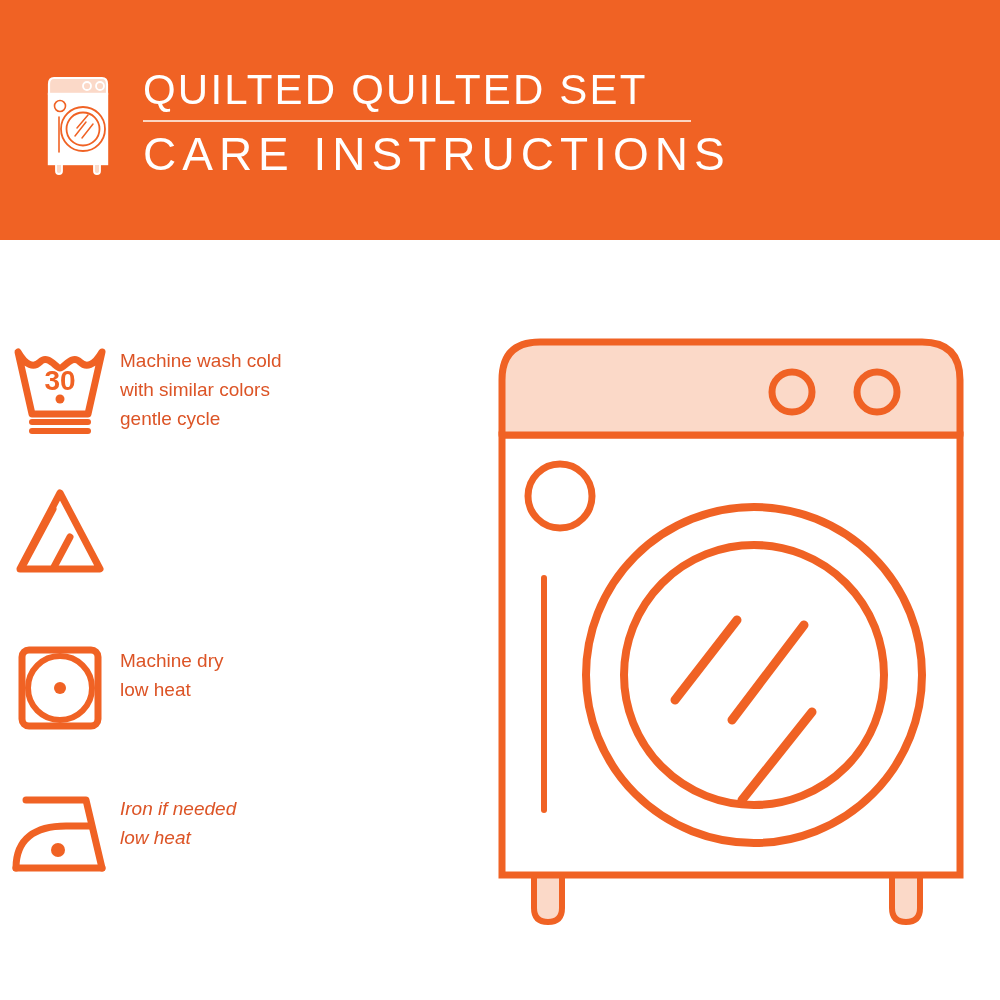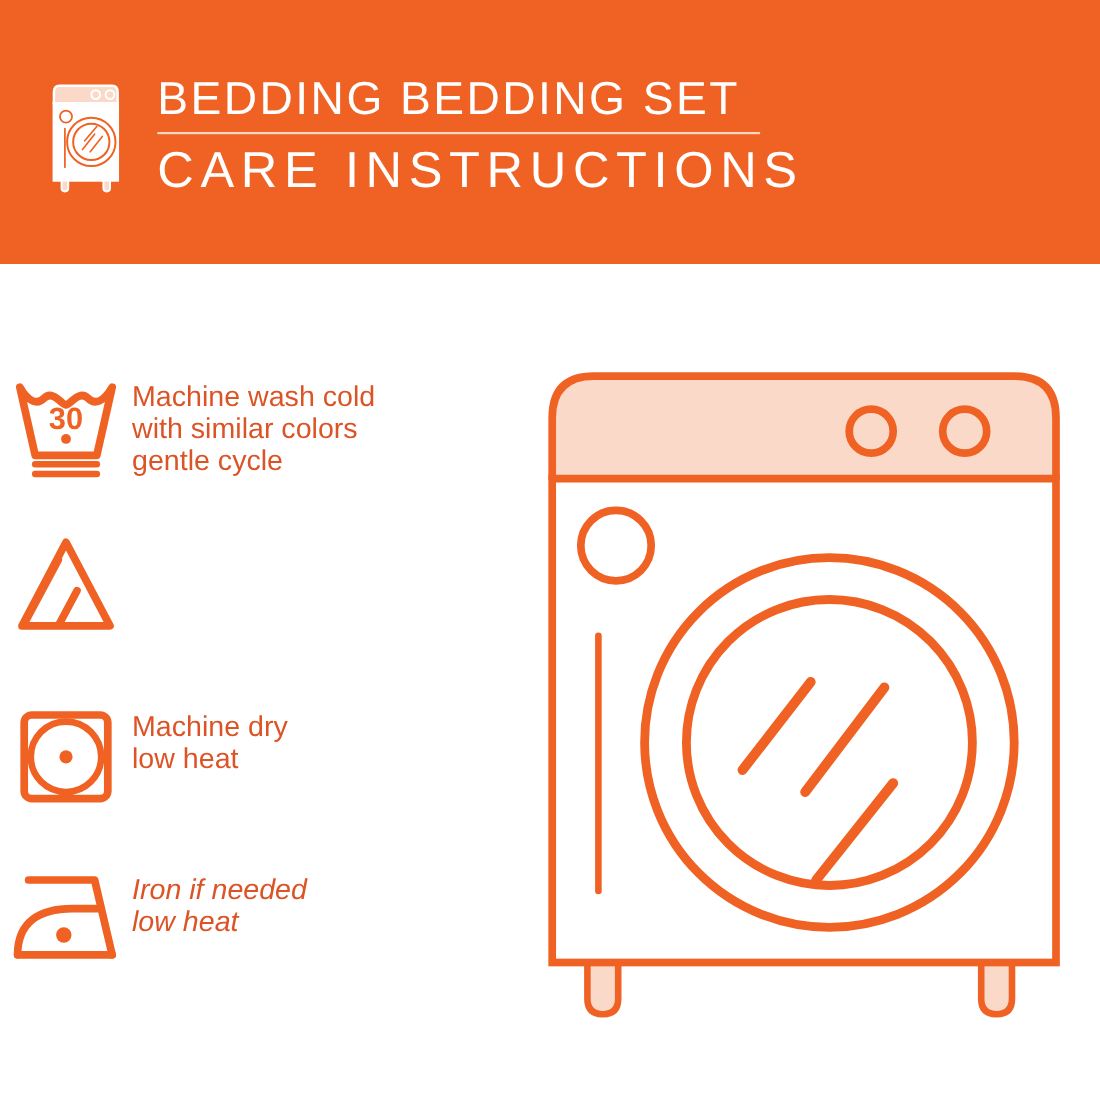--- a/index.html
+++ b/index.html
@@ -79,21 +79,21 @@
   .care-icon-box {
     width: 120px;
     min-width: 120px;
     display: flex;
     justify-content: center;
     align-items: flex-start;
     padding-top: 2px;
   }
   .care-label {
     color: #DC5426;
-    font-size: 26px;
+    font-size: 19px;
     line-height: 29px;
     font-weight: 500;
     white-space: pre-line;
     padding-top: 6px;
   }
   #care-row-0 { top: 100px; }
   #care-row-1 { top: 243px; }
   #care-row-2 { top: 400px; }
   #care-row-3 { top: 548px; font-style: italic; }
 
@@ -131,21 +131,21 @@
       <line x1="31" y1="64" x2="42" y2="50" stroke="#F06224" stroke-width="1.5" stroke-linecap="round"></line>
       <line x1="38" y1="66" x2="49" y2="52" stroke="#F06224" stroke-width="1.5" stroke-linecap="round"></line>
       <line x1="33" y1="56" x2="44" y2="43" stroke="#F06224" stroke-width="1.5" stroke-linecap="round"></line>
 
       <path d="M12 92 L12 99 Q12 102 15 102 Q18 102 18 99 L18 92 Z" fill="#FBD9C8" stroke="#ffffff" stroke-width="1.8"></path>
       <path d="M50 92 L50 99 Q50 102 53 102 Q56 102 56 99 L56 92 Z" fill="#FBD9C8" stroke="#ffffff" stroke-width="1.8"></path>
     </svg>
   </div>
 
   <div id="header-text-block">
-    <div id="header-title-line1">BEDDING BEDDING SET</div>
+    <div id="header-title-line1">QUILTED QUILTED SET</div>
     <div id="header-divider"></div>
     <div id="header-title-line2">CARE INSTRUCTIONS</div>
   </div>
 </div>
 
 <div id="care-list">
 
   <div class="care-row" id="care-row-0">
     <div class="care-icon-box">
       <svg width="96" height="92" viewBox="0 0 96 92" xmlns="http://www.w3.org/2000/svg">

